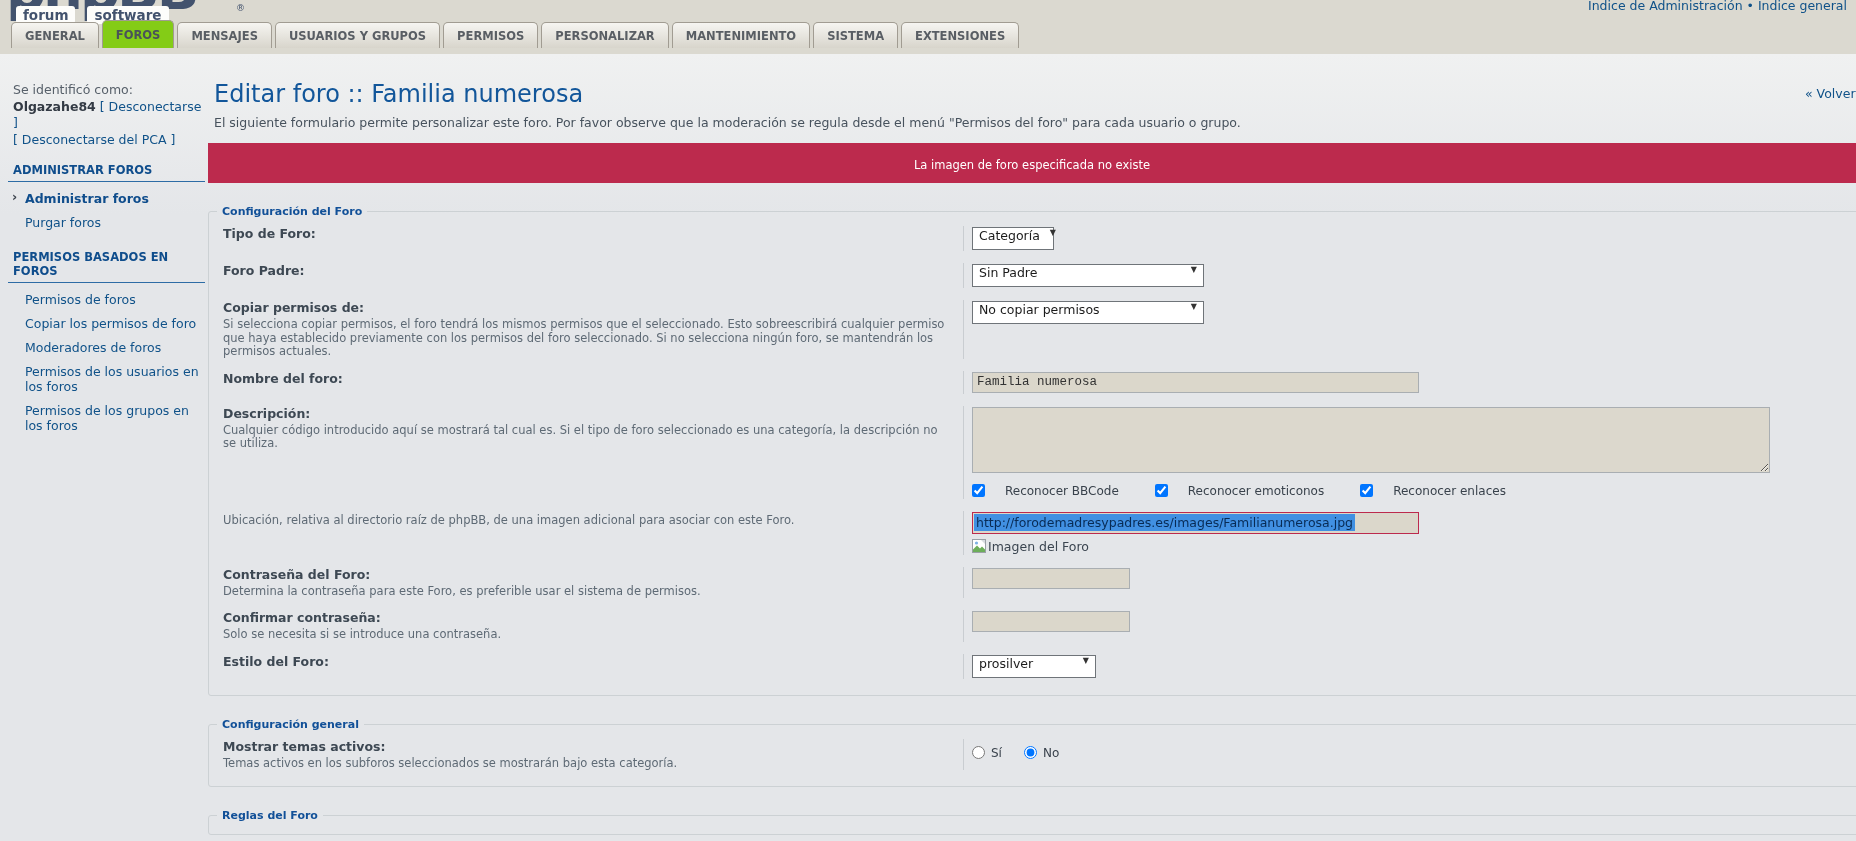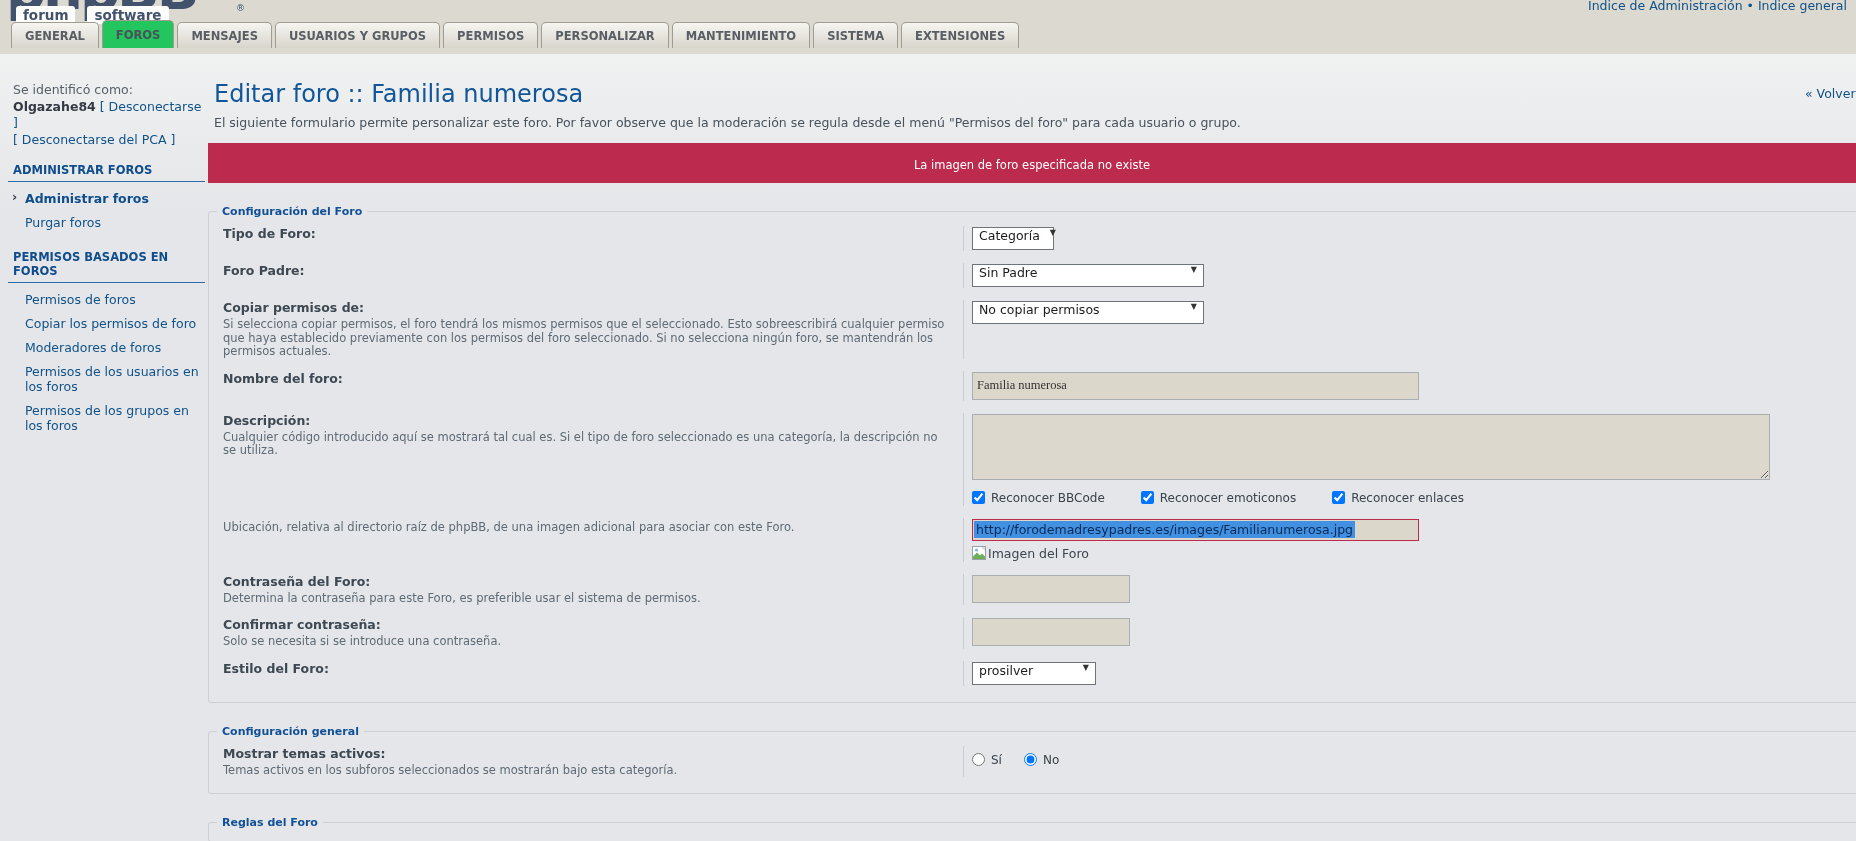--- a/index.html
+++ b/index.html
@@ -19,21 +19,21 @@
   .logo-reg { position:absolute; left:236px; top:3px; font-size:9px; color:#42526D; }
   .toplinks { position:absolute; top:-2px; left:1588px; white-space:nowrap; font-size:12.5px; color:#105289; }
   .toplinks a { color:#105289; }
 
   .tabs { position:absolute; left:11px; bottom:0; display:flex; align-items:flex-end; gap:3px; }
   .tab {
     border:1px solid #A19C92; border-bottom:none; border-radius:5px 5px 0 0;
     background:linear-gradient(#F6F5F1,#D8D5CC); padding:6px 13px 5px;
     font-size:11.5px; font-weight:bold; color:#595E64; cursor:pointer; white-space:nowrap;
   }
-  .tab.active { background:#22c55e; color:#4A525A; padding-top:7px; padding-bottom:6px; }
+  .tab.active { background:#84cc16; color:#4A525A; padding-top:7px; padding-bottom:6px; }
 
   
   .content { position:absolute; top:54px; left:0; right:0; bottom:0;
     background:linear-gradient(#F0F1F1, #E4E6E9 160px); }
 
   
   .sidebar { position:absolute; left:8px; top:28px; width:197px; }
   .login-info { color:#57606A; line-height:16.5px; margin-bottom:14px; padding-left:5px; }
   .login-info .uname { font-weight:bold; color:#333A44; }
   a.side-link { color:#105289; }
@@ -62,30 +62,30 @@
   .expl { font-size:11.5px; color:#5E6A75; margin-top:3px; line-height:13.5px; }
   dd { margin:0; padding:1px 0 1px 8px; border-left:1px solid #C9CDD1; flex:1; }
 
   .sel { display:flex; align-items:flex-start; justify-content:space-between; background:#FFFFFF;
     border:1px solid #6F7479; height:23px; padding:0 6px; font-size:12.5px; color:#1B1B1B; cursor:pointer; }
   .sel .arr { font-size:8px; color:#333; margin-left:10px; }
   .w-cat { width:82px; }
   .w-mid { width:232px; }
   .w-style { width:124px; }
 
-  .inp { background:#DBD7CB; border:1px solid #A9AEB2; height:28px; font-family:Liberation Serif, serif;
+  .inp { background:#DBD7CB; border:1px solid #A9AEB2; height:21px; font-family:Liberation Mono, monospace;
     font-size:12.5px; color:#333; padding:0 4px; }
   .w-name { width:447px; }
   .w-pass { width:158px; }
 
   .txtarea { width:798px; height:66px; background:#DCD8CD; border:1px solid #A9AEB2;
     font-family:"DejaVu Sans",sans-serif; font-size:12.5px; color:#333; resize:both; }
 
   .cb-row { display:flex; align-items:center; margin-top:8px; font-size:12px; color:#39424C; }
-  .cb-item { display:flex; align-items:center; margin-right:36px; }
+  .cb-item { display:flex; align-items:center; margin-right:36px;gap:14px; }
   .cb-item input { margin:0 6px 0 0; }
 
   .urlbox { width:447px; height:22px; border:1px solid #BC2A4D; background:#DBD7CB;
     display:flex; align-items:center; padding:0 1px; overflow:hidden; }
   .urlsel { background:#4190E2; color:#082B55; font-size:12.5px; padding:1px 2px; white-space:nowrap; }
 
   .img-preview { display:flex; align-items:center; margin-top:5px; font-size:12.5px; color:#3B4550; }
   .img-preview svg { margin-right:2px; }
 
   .radio-row { display:flex; align-items:center; padding-top:6px; font-size:12px; color:#39424C; }

